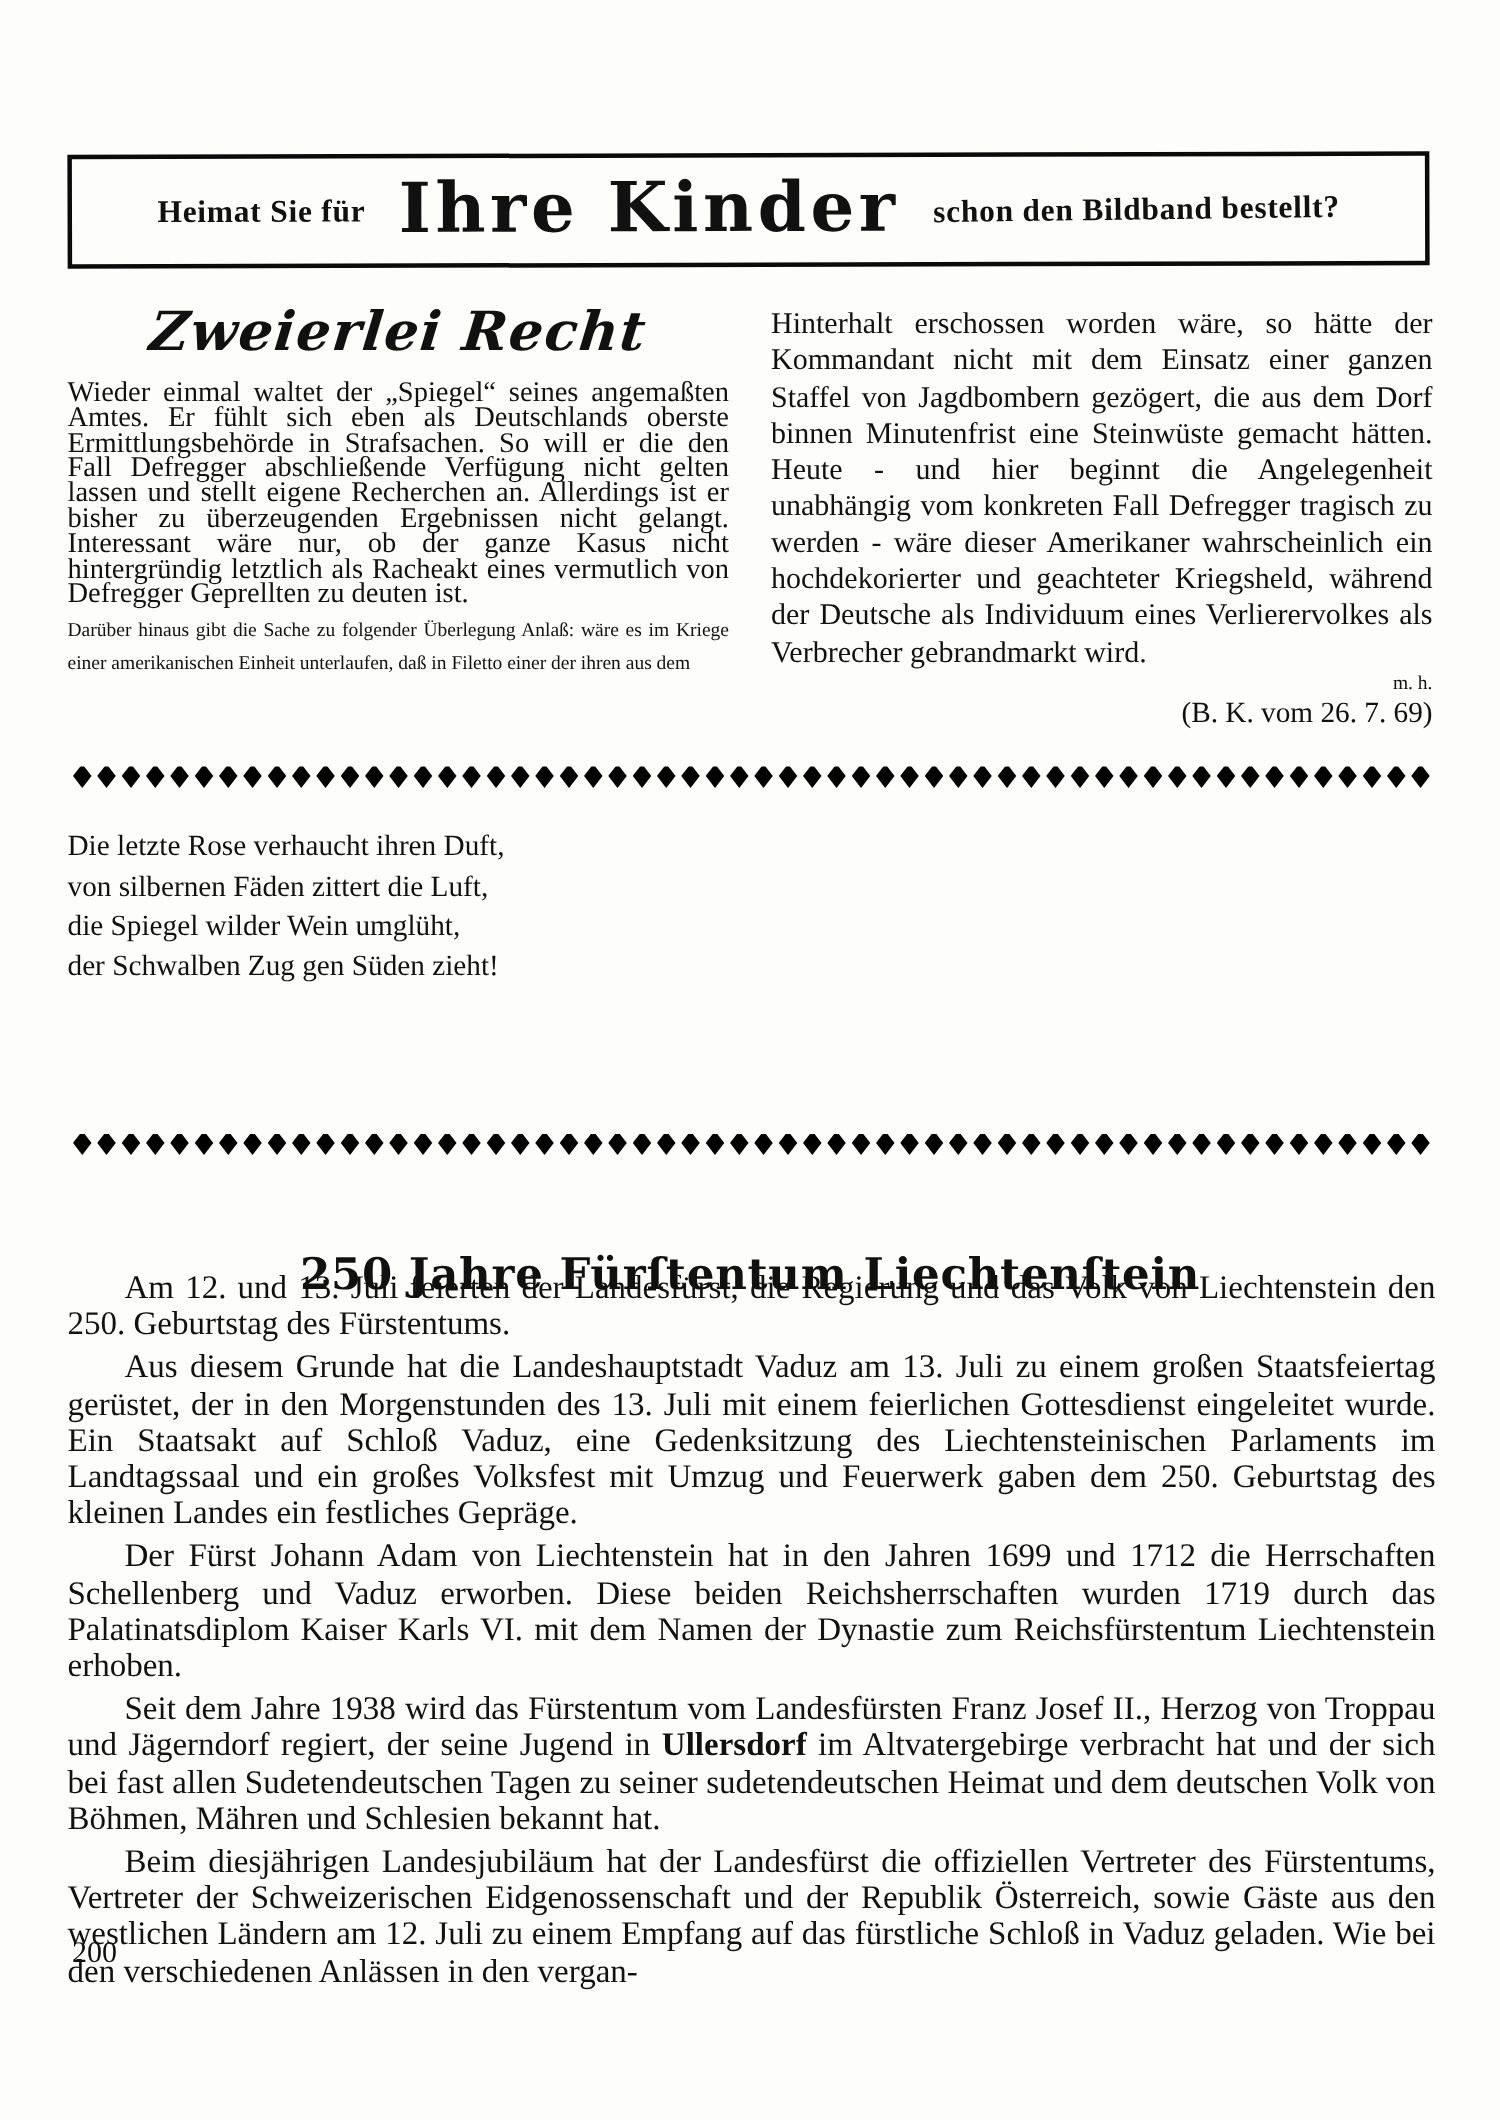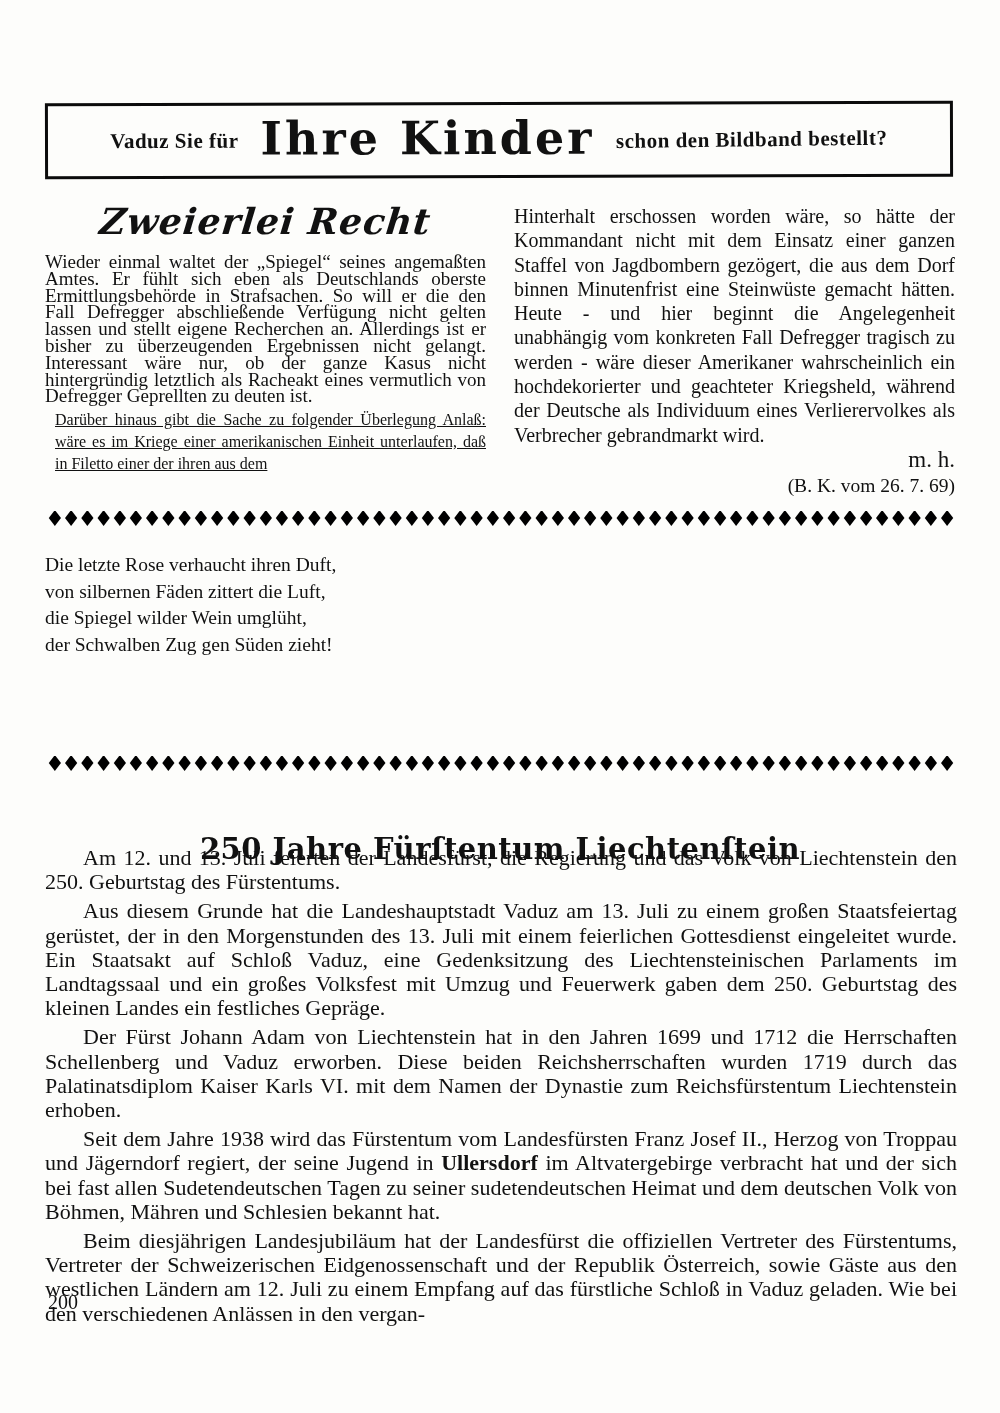--- a/index.html
+++ b/index.html
@@ -62,34 +62,33 @@
     margin: 2px 0 12px 0;
   }
   .p-small {
     font-size: 19px;
     font-weight: normal;
     line-height: 16.8px;
     text-align: justify;
     margin: 0;
   }
   .p-large {
-    font-size: 16px;
+    font-size: 13px;
     line-height: 21.8px;
     text-align: justify;
-    margin: 4px 0 0 10px;
-    text-decoration: underline;
+    margin: 4px 0 0 0;
   }
   .col-right .p-body {
     font-size: 20px;
     line-height: 24.3px;
     text-align: justify;
     margin: 6px 0 0 0;
   }
   .sig-line {
-    font-size: 23px;
+    font-size: 13px;
     text-align: right;
     margin-top: 0px;
   }
   .source-line {
     font-size: 19.5px;
     text-align: right;
     margin-top: 2px;
   }
 
   
@@ -169,21 +168,21 @@
     top: 1291px; left: 48px;
     font-size: 20px;
   }
 </style>
 </head>
 <body>
 
 <div class="page">
 
   <div class="banner">
-    <span class="small">Vaduz Sie für</span>
+    <span class="small">Heimat Sie für</span>
     <span class="big">Ihre Kinder</span>
     <span class="small suffix">schon den Bildband bestellt?</span>
   </div>
 
   <div class="article1">
     <div class="col col-left">
       <div class="script-title">Zweierlei Recht</div>
       <p class="p-small">Wieder einmal waltet der „Spiegel“ seines angemaßten Amtes. Er fühlt sich eben als Deutschlands oberste Ermittlungsbehörde in Strafsachen. So will er die den Fall Defregger abschließende Verfügung nicht gelten lassen und stellt eigene Recherchen an. Allerdings ist er bisher zu überzeugenden Ergebnissen nicht gelangt. Interessant wäre nur, ob der ganze Kasus nicht hintergründig letztlich als Racheakt eines vermutlich von Defregger Geprellten zu deuten ist.</p>
       <p class="p-large">Darüber hinaus gibt die Sache zu folgender Überlegung Anlaß: wäre es im Kriege einer amerikanischen Einheit unterlaufen, daß in Filetto einer der ihren aus dem</p>
     </div>

